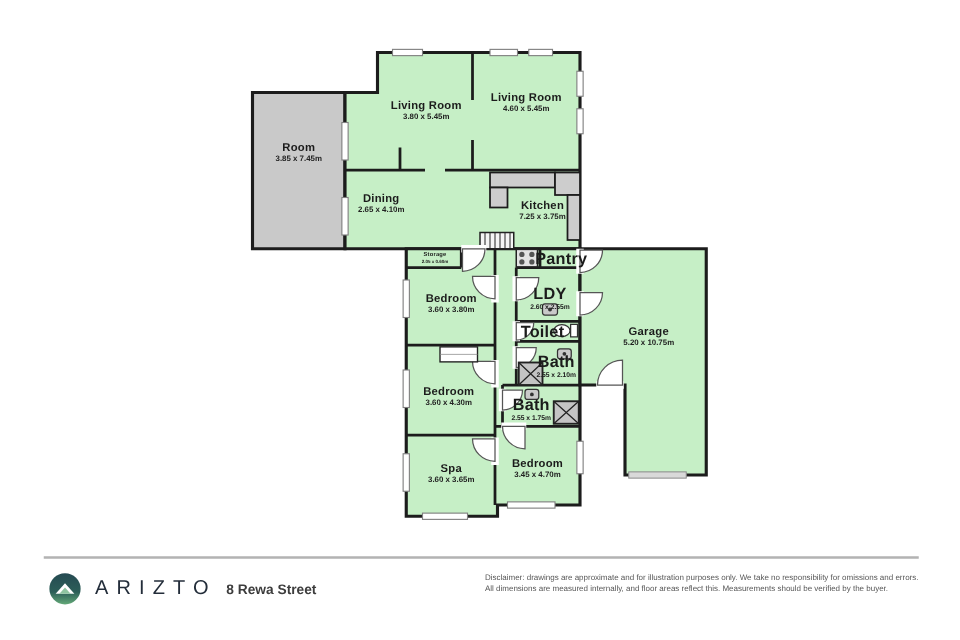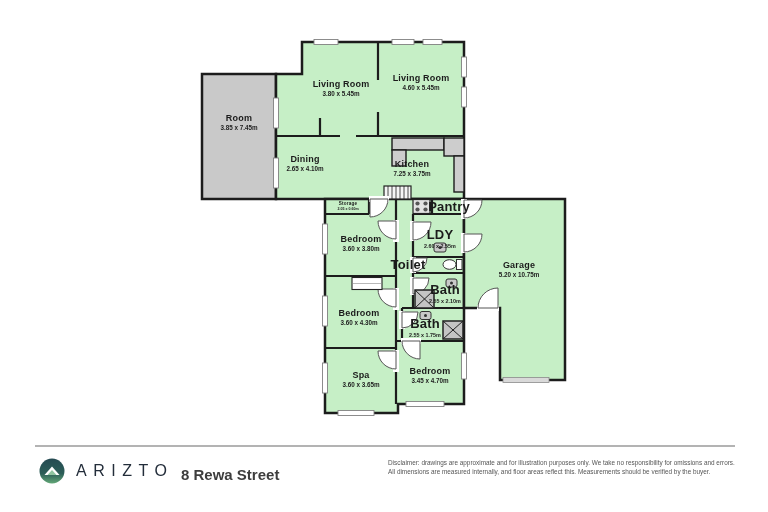--- a/index.html
+++ b/index.html
@@ -9,21 +9,21 @@
   .rlabel{position:absolute;transform:translate(-50%,-50%);text-align:center;color:#1b1b1b;
           line-height:1.2;white-space:nowrap;z-index:5;}
   .rname{font-weight:700;font-size:9px;letter-spacing:.2px;}
   .rdims{font-size:6.3px;font-weight:600;color:#222;}
   .small .rname{font-size:13px;} .small .rdims{font-size:5.4px;}
   .tiny .rname{font-size:4.6px;} .tiny .rdims{font-size:3.6px;}
   .footer-rule{position:absolute;left:35px;top:445px;width:700px;height:2px;background:#b3b3b3;}
   .logo{position:absolute;left:38px;top:457px;}
   .brand{position:absolute;left:76px;top:462px;font-size:16px;font-weight:400;letter-spacing:6.5px;
          color:#232d3a;}
-  .address{position:absolute;left:181px;top:466px;font-size:15px;font-weight:700;color:#3d3d3d;}
+  .address{position:absolute;left:181px;top:466px;font-size:11px;font-weight:700;color:#3d3d3d;}
   .disclaimer{position:absolute;left:388px;top:459px;width:352px;font-size:6.4px;line-height:1.4;
               color:#565656;}
 </style>
 </head>
 <body>
 
 <div class="canvas">
 
   <svg class="plan-svg" width="768" height="512" viewBox="0 0 768 512">
 
@@ -149,40 +149,40 @@
     <div class="rdims">4.60 x 5.45m</div>
   </div>
   <div class="rlabel" style="left:239px;top:122px">
     <div class="rname">Room</div>
     <div class="rdims">3.85 x 7.45m</div>
   </div>
   <div class="rlabel" style="left:305px;top:163px">
     <div class="rname">Dining</div>
     <div class="rdims">2.65 x 4.10m</div>
   </div>
-  <div class="rlabel" style="left:412px;top:168px">
+  <div class="rlabel" style="left:434px;top:168px">
     <div class="rname">Kitchen</div>
     <div class="rdims">7.25 x 3.75m</div>
   </div>
   <div class="rlabel tiny" style="left:348px;top:206px">
     <div class="rname">Storage</div>
     <div class="rdims">2.05 x 0.60m</div>
   </div>
   <div class="rlabel small" style="left:449px;top:207px">
     <div class="rname">Pantry</div>
   </div>
   <div class="rlabel" style="left:361px;top:243px">
     <div class="rname">Bedroom</div>
     <div class="rdims">3.60 x 3.80m</div>
   </div>
   <div class="rlabel small" style="left:440px;top:238px">
     <div class="rname">LDY</div>
     <div class="rdims">2.60 x 2.55m</div>
   </div>
-  <div class="rlabel small" style="left:408px;top:265px">
+  <div class="rlabel small" style="left:434px;top:265px">
     <div class="rname">Toilet</div>
   </div>
   <div class="rlabel" style="left:519px;top:269px">
     <div class="rname">Garage</div>
     <div class="rdims">5.20 x 10.75m</div>
   </div>
   <div class="rlabel small" style="left:445px;top:293px">
     <div class="rname">Bath</div>
     <div class="rdims">2.55 x 2.10m</div>
   </div>

